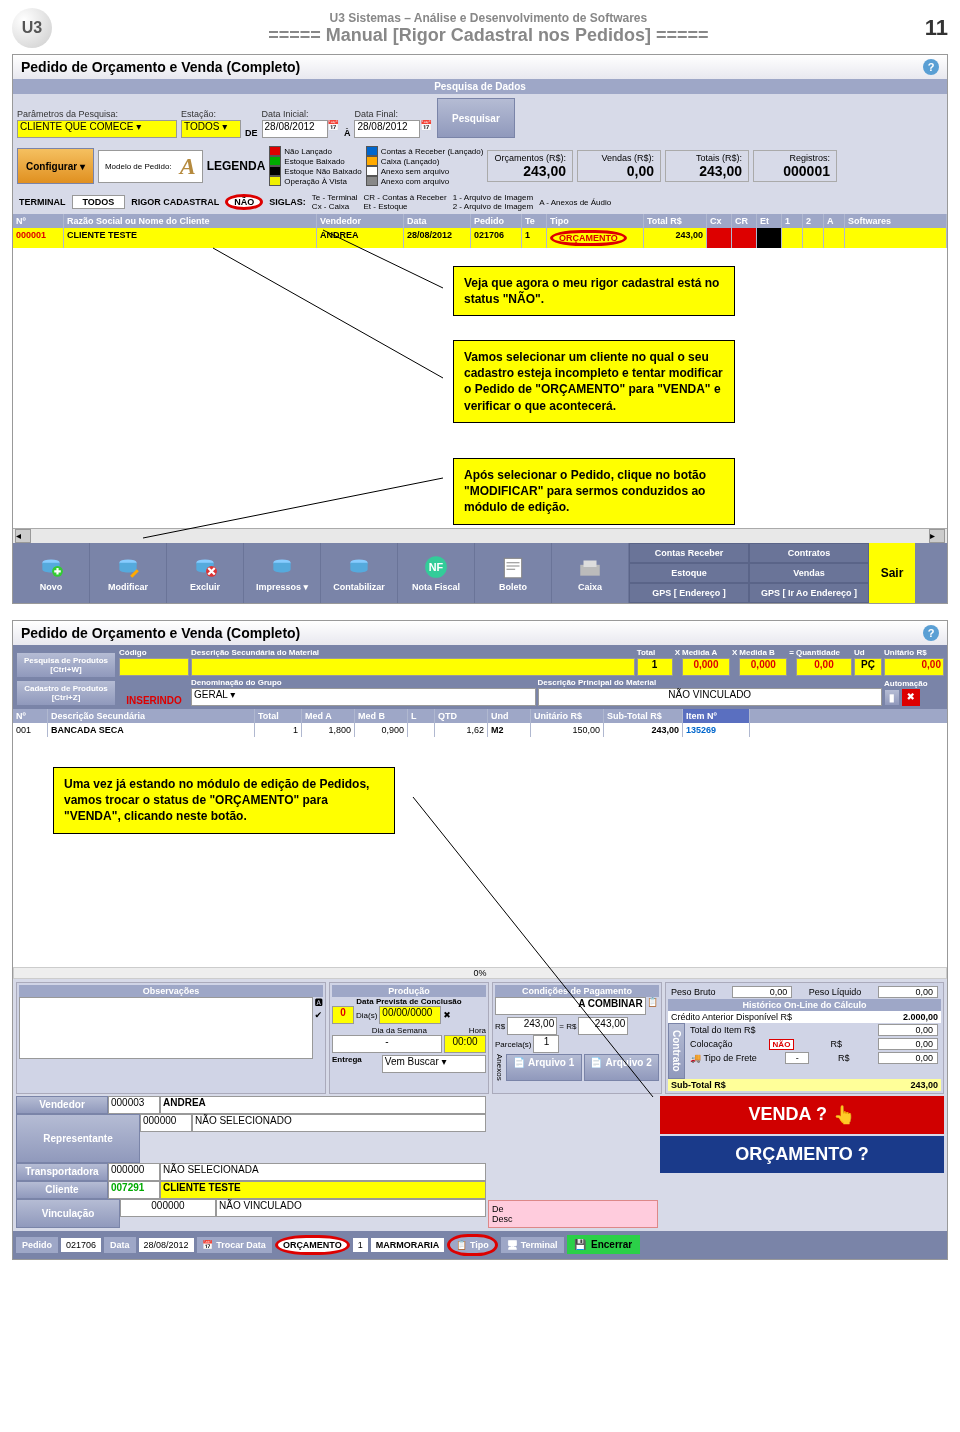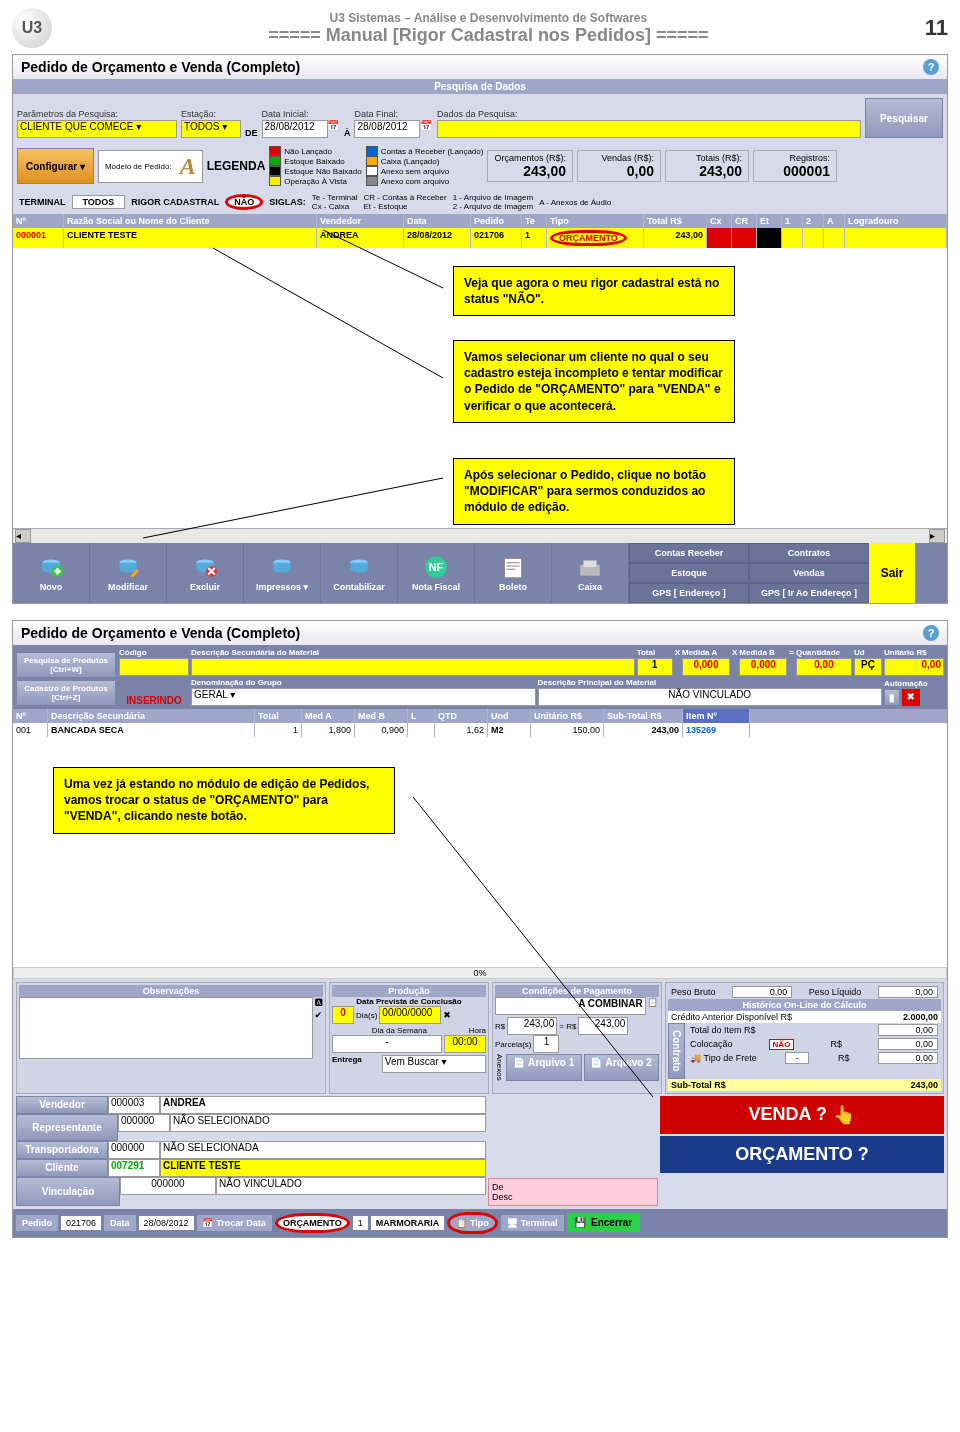--- a/index.html
+++ b/index.html
@@ -101,24 +101,20 @@
           </div>
         </div>
   <span style="font:bold 9px Arial">À</span>
   <div class="fld">
           <label>Data Final:</label>
           <div style="display:flex">
             <div class="win" style="width:60px">28/08/2012</div>
             <span>📅</span>
           </div>
         </div>
-  <div class="fld" style="flex:1">
-          <label>Dados da Pesquisa:</label>
-          <div class="yin"></div>
-        </div>
   <div class="btn" style="width:60px;height:30px;display:flex;align-items:center;justify-content:center">Pesquisar</div>
  </div>
  <div class="cfgrow">
   <div class="btn btn-orange" style="height:26px;display:flex;align-items:center">Configurar ▾</div>
   <div class="modelo">
           <div style="font:8px Arial">Modelo de Pedido:</div>
           <div class="bigA">A</div>
         </div>
   <div style="font:bold 12px Arial">LEGENDA</div>
   <div class="legcol">
@@ -202,21 +198,21 @@
   <div class="th" style="width:44px">Pedido</div>
   <div class="th" style="width:18px">Te</div>
   <div class="th" style="width:90px">Tipo</div>
   <div class="th" style="width:56px">Total R$</div>
   <div class="th" style="width:18px">Cx</div>
   <div class="th" style="width:18px">CR</div>
   <div class="th" style="width:18px">Et</div>
   <div class="th" style="width:14px">1</div>
   <div class="th" style="width:14px">2</div>
   <div class="th" style="width:14px">A</div>
-  <div class="th" style="flex:1">Logradouro</div>
+  <div class="th" style="flex:1">Softwares</div>
  </div>
  <div class="trow" style="background:#ffff00;font-weight:bold">
   <div class="td" style="width:44px;color:#d00">000001</div>
   <div class="td" style="width:246px">CLIENTE TESTE</div>
   <div class="td" style="width:80px">ANDREA</div>
   <div class="td" style="width:60px">28/08/2012</div>
   <div class="td" style="width:44px">021706</div>
   <div class="td" style="width:18px">1</div>
   <div class="td" style="width:90px;color:#d00"><span class="red-oval">ORÇAMENTO</span></div>
   <div class="td" style="width:56px;text-align:right">243,00</div>
@@ -517,21 +513,21 @@
   </div>
 
   <div style="display:flex;gap:2px;margin-top:2px">
    <div style="flex:0 0 470px">
     <div style="display:flex">
               <div class="cell btn" style="width:86px;padding:2px">Vendedor</div>
               <div class="val win" style="width:46px">000003</div>
               <div class="val win" style="flex:1;font-weight:bold">ANDREA</div>
             </div>
     <div style="display:flex">
-              <div class="cell btn" style="width:86px;padding:7px">Representante</div>
+              <div class="cell btn" style="width:86px;padding:18px">Representante</div>
               <div class="val win" style="width:46px">000000</div>
               <div class="val win" style="flex:1">NÃO SELECIONADO</div>
             </div>
     <div style="display:flex">
               <div class="cell btn" style="width:86px;padding:2px">Transportadora</div>
               <div class="val win" style="width:46px">000000</div>
               <div class="val win" style="flex:1">NÃO SELECIONADA</div>
             </div>
     <div style="display:flex">
               <div class="cell btn" style="width:86px;padding:2px">Cliente</div>

